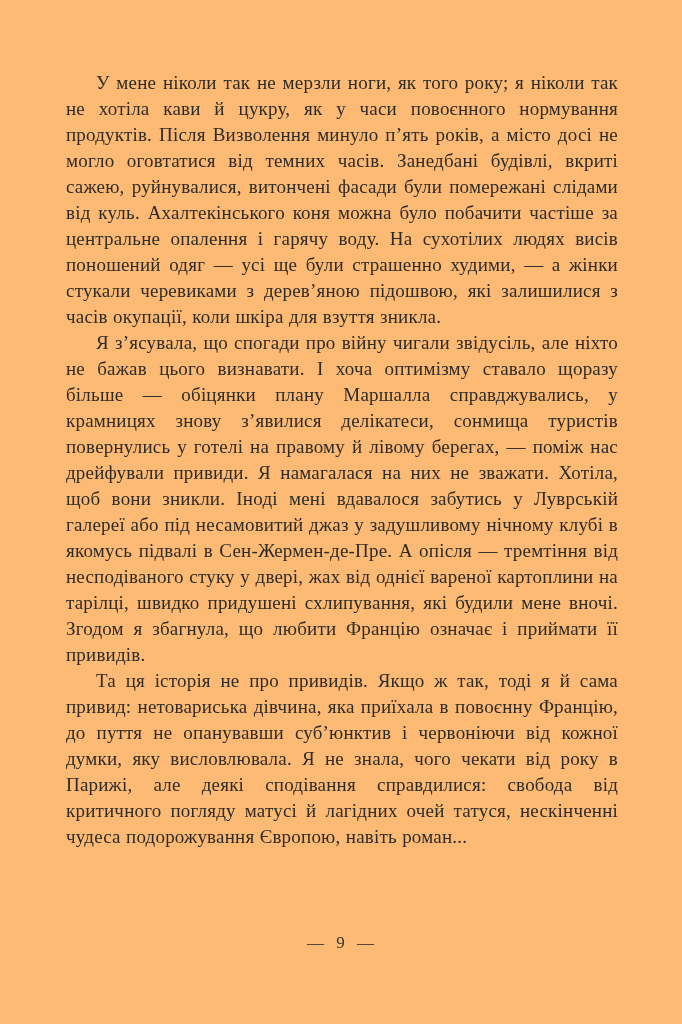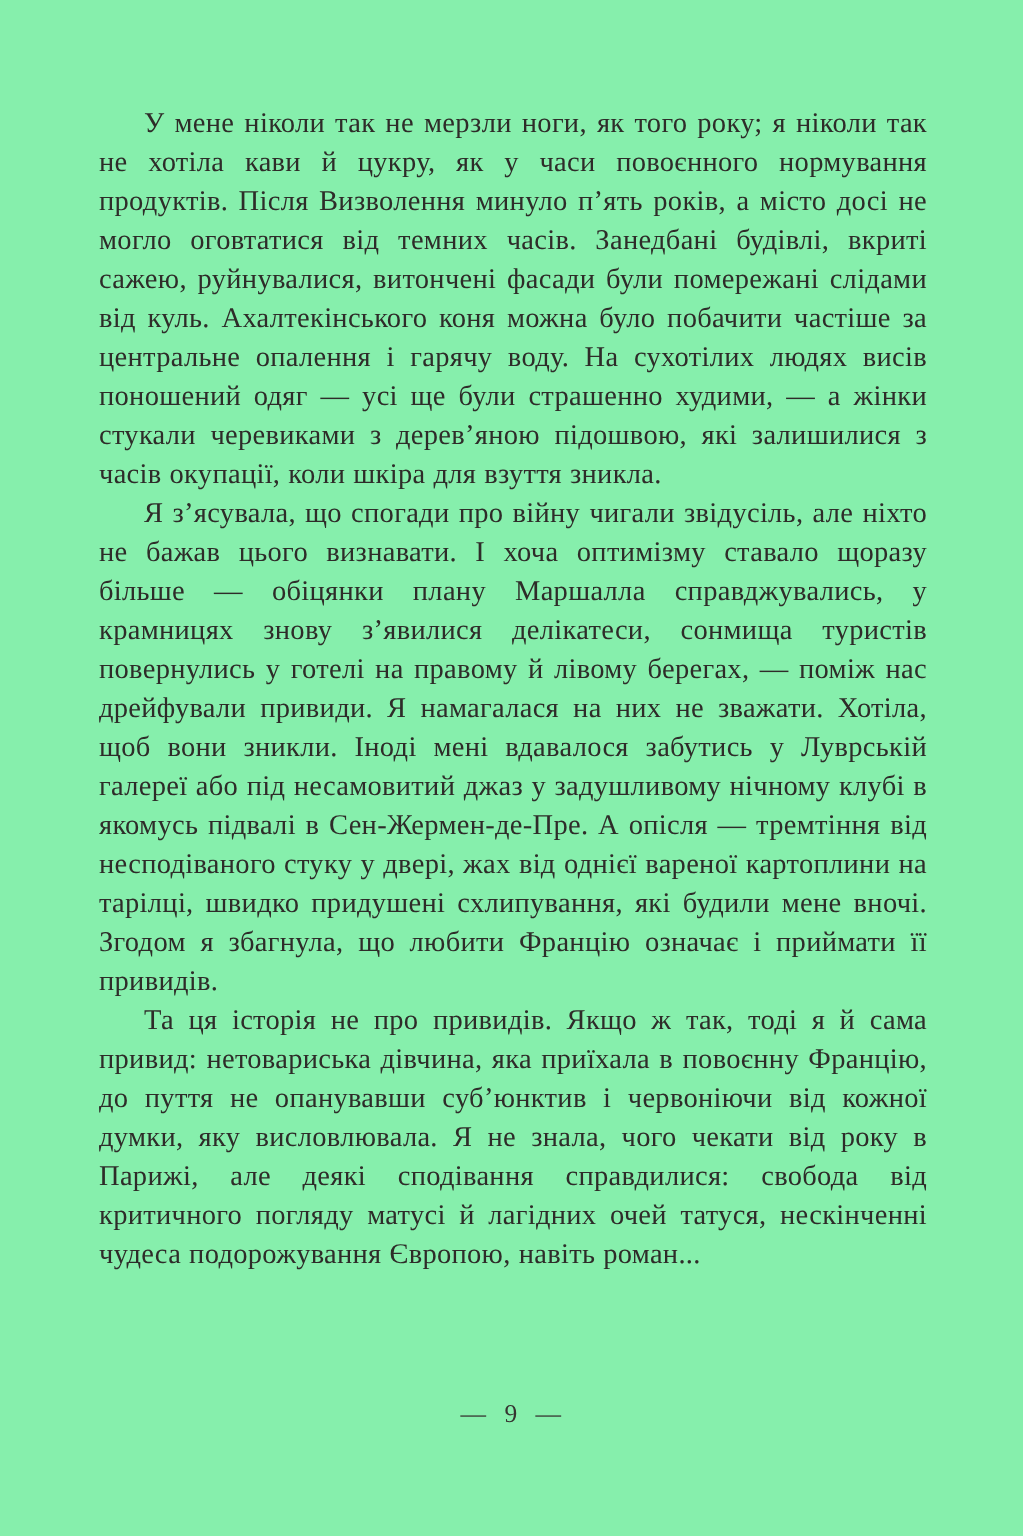--- a/index.html
+++ b/index.html
@@ -9,21 +9,21 @@
   body {
     width: 682px;
     height: 1024px;
     background: #ffffff;
     overflow: hidden;
     position: relative;
   }
   .book-page {
     position: absolute;
     inset: 0;
-    background: #86efac;
+    background: #fdba74;
     font-family: "Liberation Serif", "DejaVu Serif", serif;
     color: #2e2c29;
     padding-left: 22px;
   }
   .text-block {
     position: absolute;
     left: 66px;
     top: 70px;
     width: 552px;
   }

